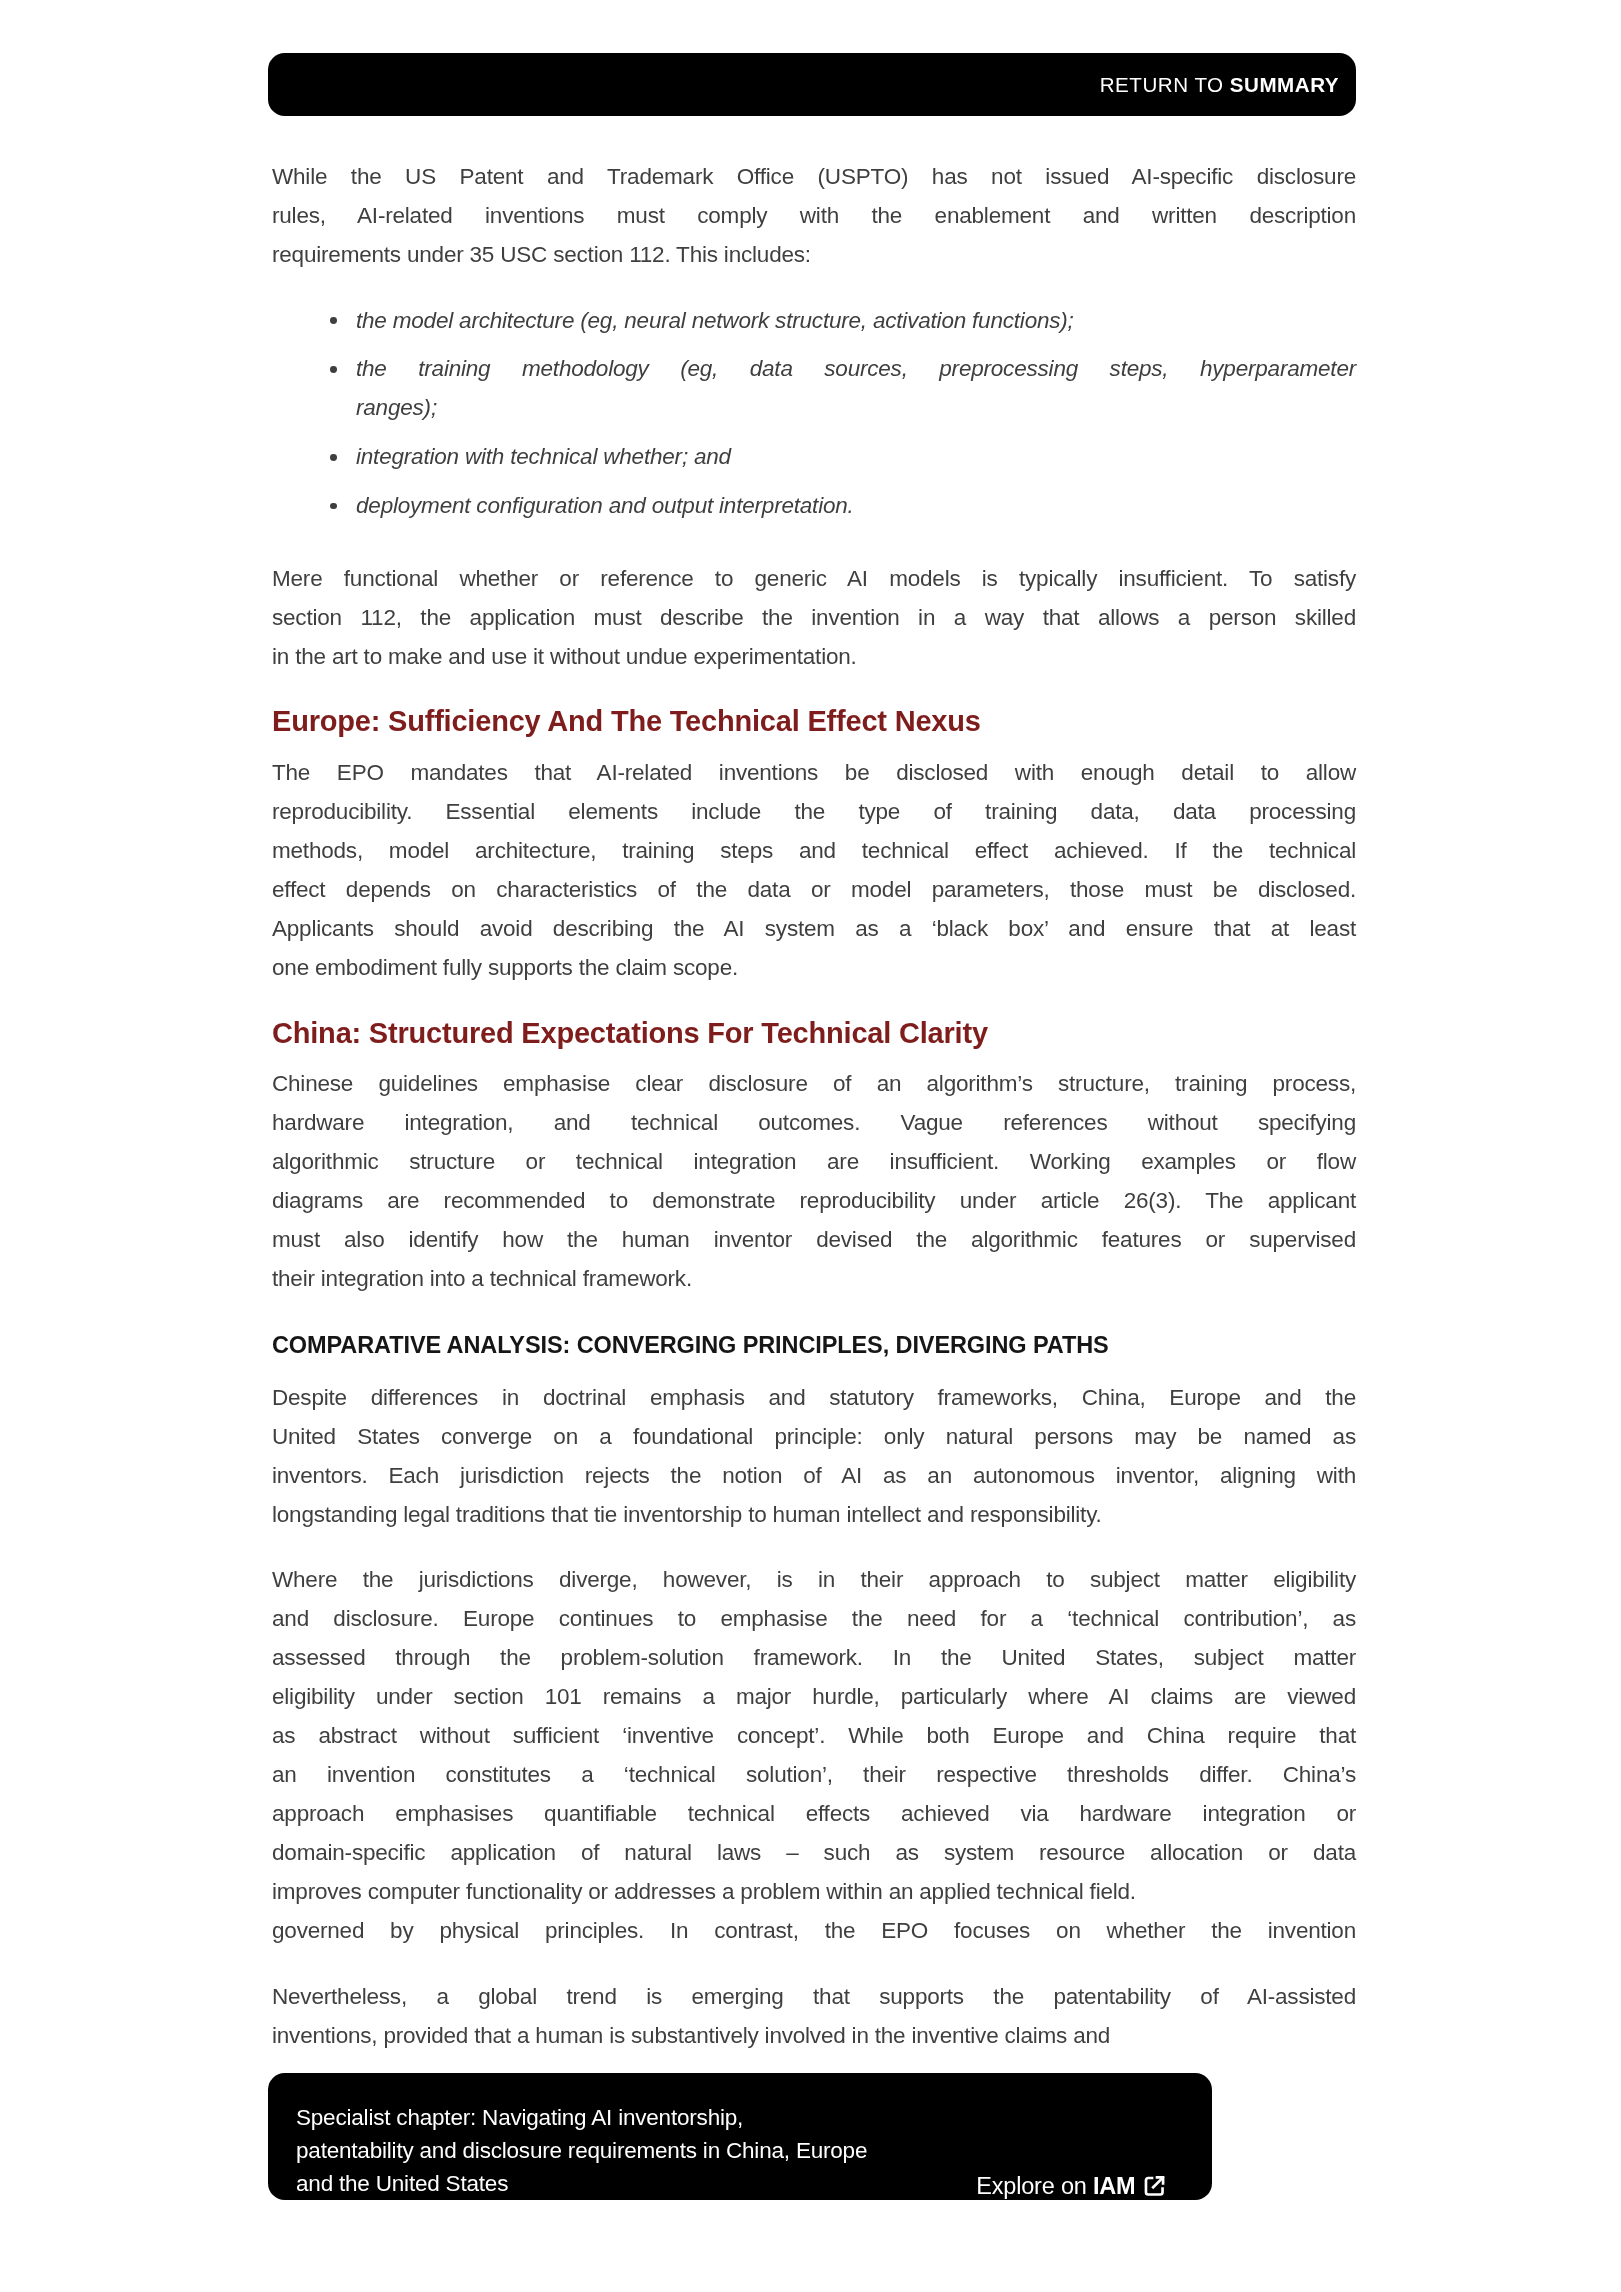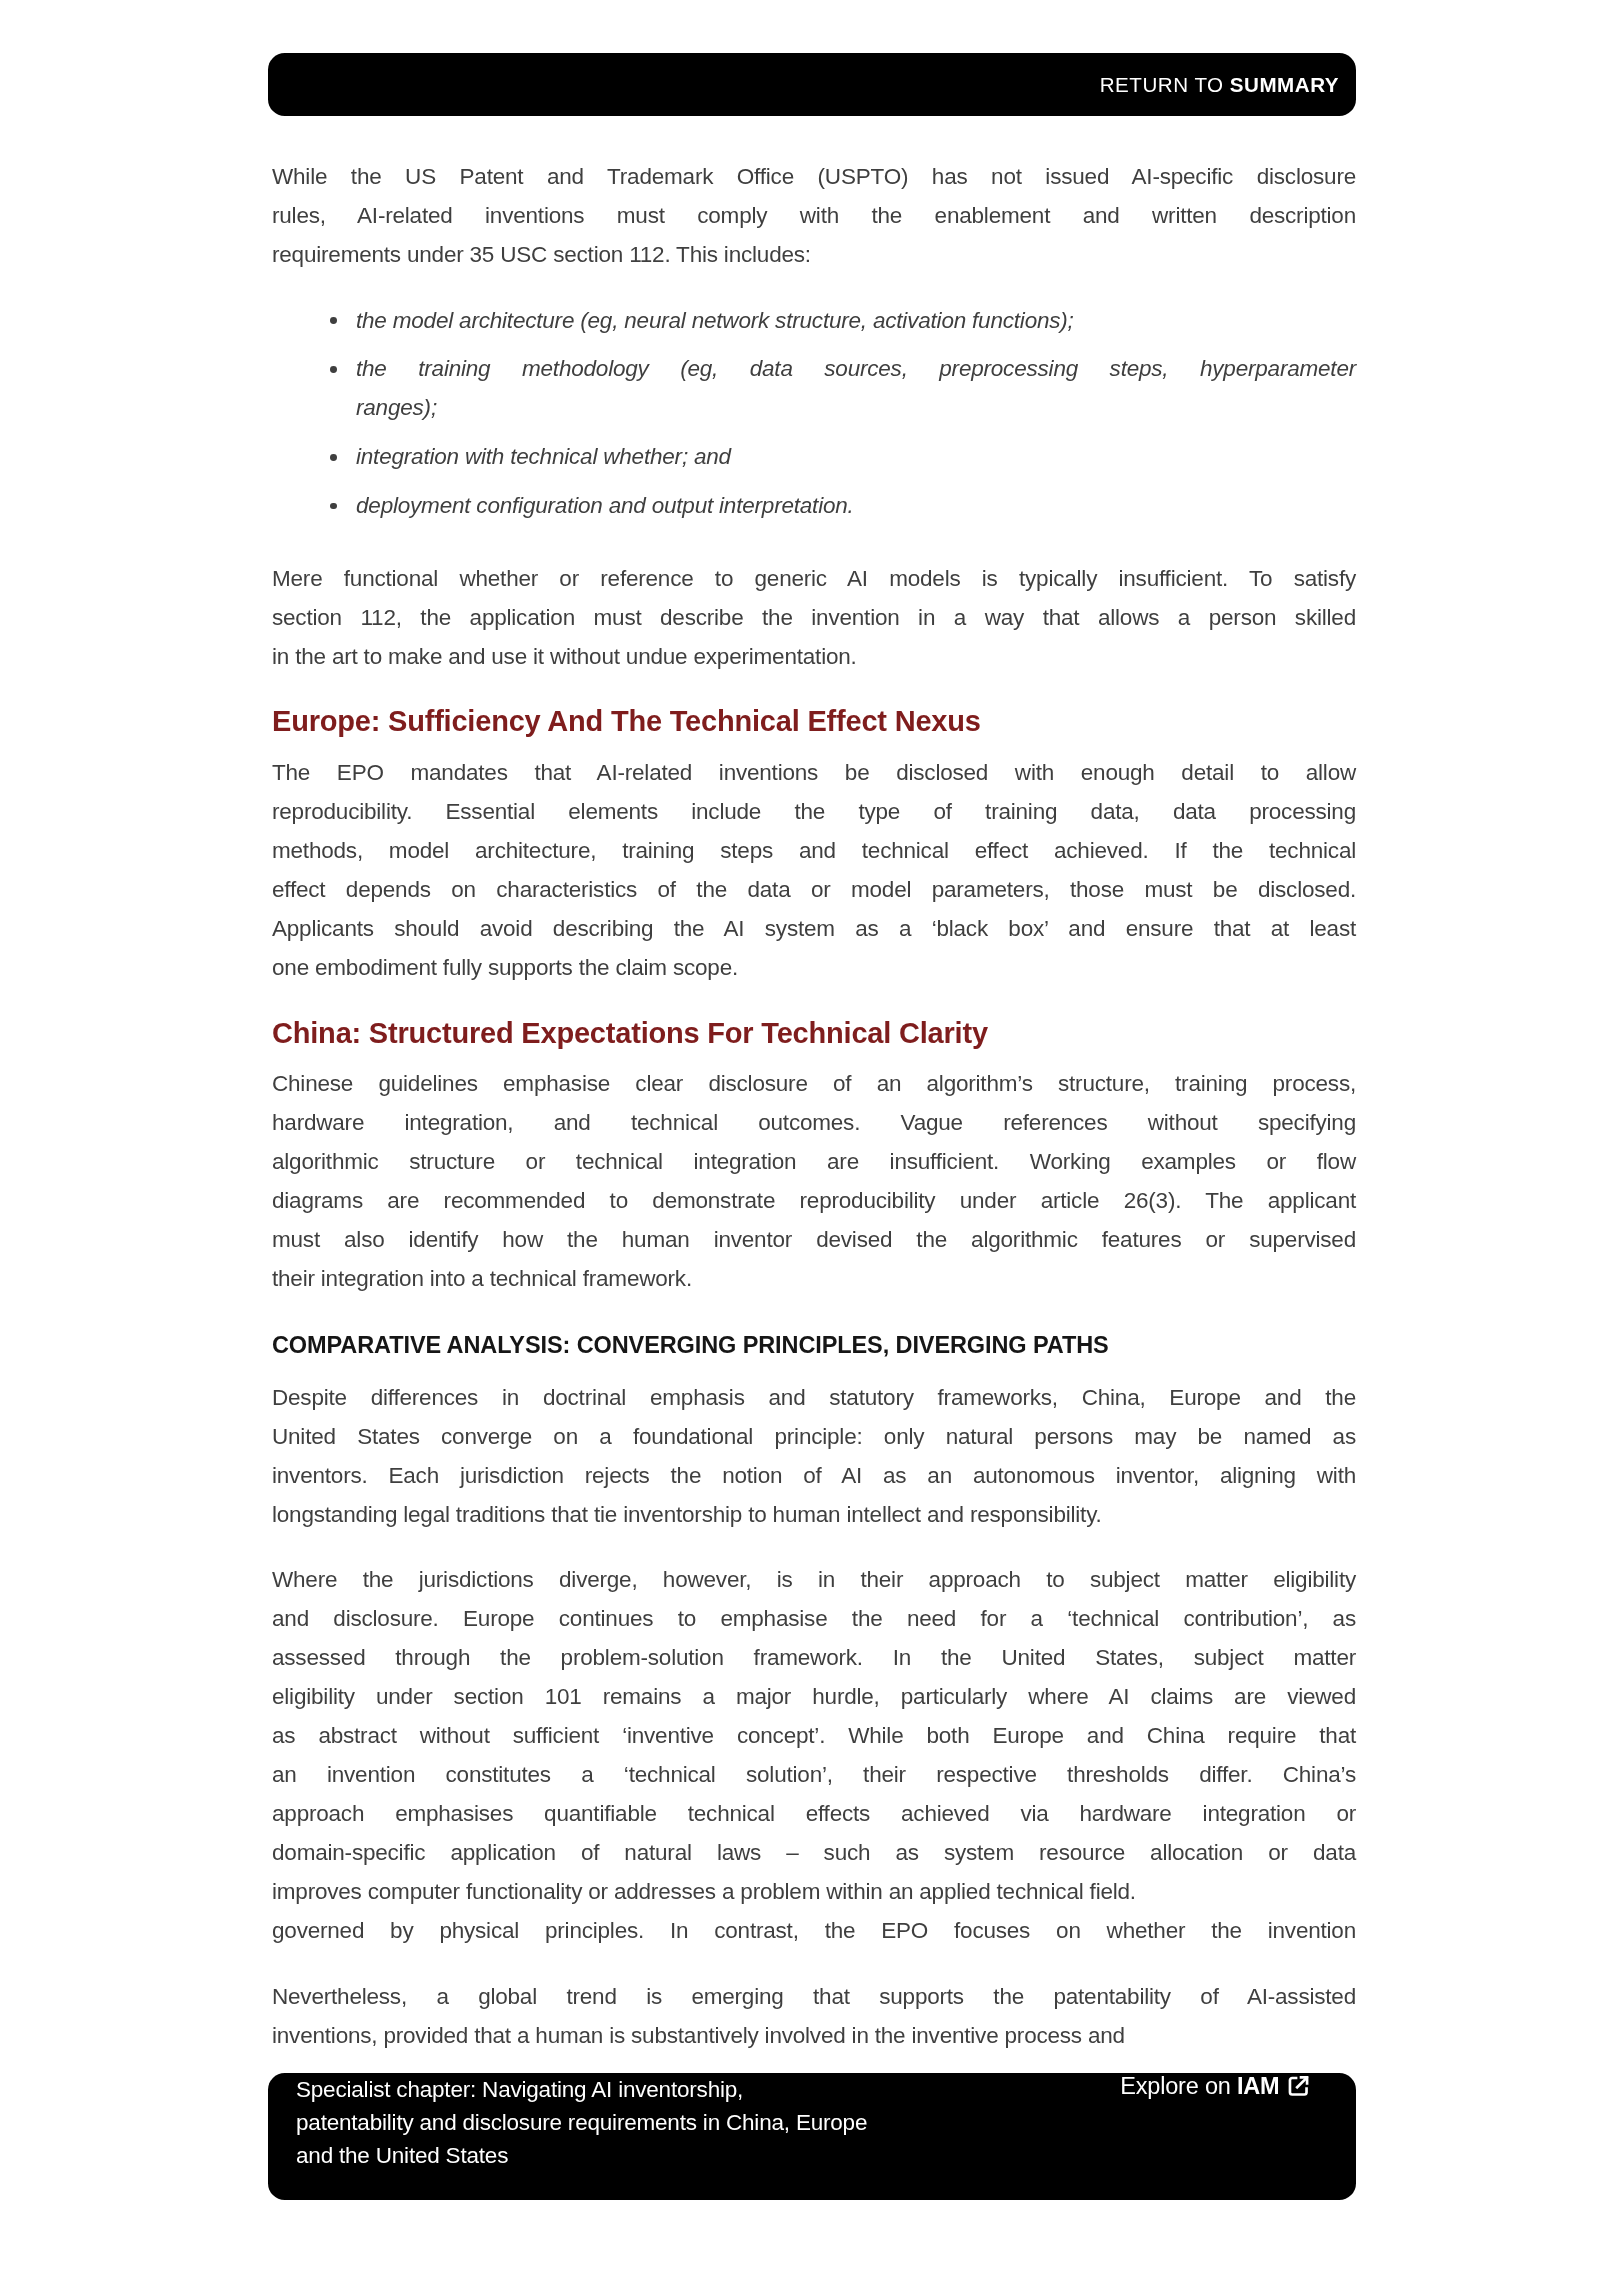--- a/index.html
+++ b/index.html
@@ -64,26 +64,26 @@
     font-weight: 700;
     color: #161616;
     margin: 27.4px 0 12.7px 0;
     line-height: 39px;
     letter-spacing: -0.1px;
   }
   
   .footerbar {
     position: absolute;
     left: 268px; top: 2073px;
-    width: 1088px; height: 127px;
+    width: 944px; height: 127px;
     background: #000000;
     border-radius: 16.7px;
     color: #ffffff;
     display: flex;
-    align-items: flex-start;
+    align-items: flex-end;
     justify-content: space-between;
     padding: 0 45px 0 28px;
     box-sizing: border-box;
   }
   .footer-title { font-size: 22.5px; line-height: 33px; letter-spacing: -0.2px; font-weight: 400; }
   .fline { text-align: left; }
   .explore {
     display: flex;
     align-items: center;
     gap: 5px;
@@ -185,21 +185,21 @@
         <div class="jline">as abstract without sufficient ‘inventive concept’. While both Europe and China require that</div>
         <div class="jline">an invention constitutes a ‘technical solution’, their respective thresholds differ. China’s</div>
         <div class="jline">approach emphasises quantifiable technical effects achieved via hardware integration or</div>
         <div class="jline">domain-specific application of natural laws – such as system resource allocation or data</div>
         <div class="jline last">improves computer functionality or addresses a problem within an applied technical field.</div>
         <div class="jline">governed by physical principles. In contrast, the EPO focuses on whether the invention</div>
       </div>
 
     <div class="para">
         <div class="jline">Nevertheless, a global trend is emerging that supports the patentability of AI-assisted</div>
-        <div class="jline last">inventions, provided that a human is substantively involved in the inventive process and</div>
+        <div class="jline last">inventions, provided that a human is substantively involved in the inventive claims and</div>
       </div>
 
   </main>
 
   <footer class="footerbar">
     <div class="footer-title">
         <div class="fline">Specialist chapter: Navigating AI inventorship,</div>
         <div class="fline">patentability and disclosure requirements in China, Europe</div>
         <div class="fline">and the United States</div>
       </div>

